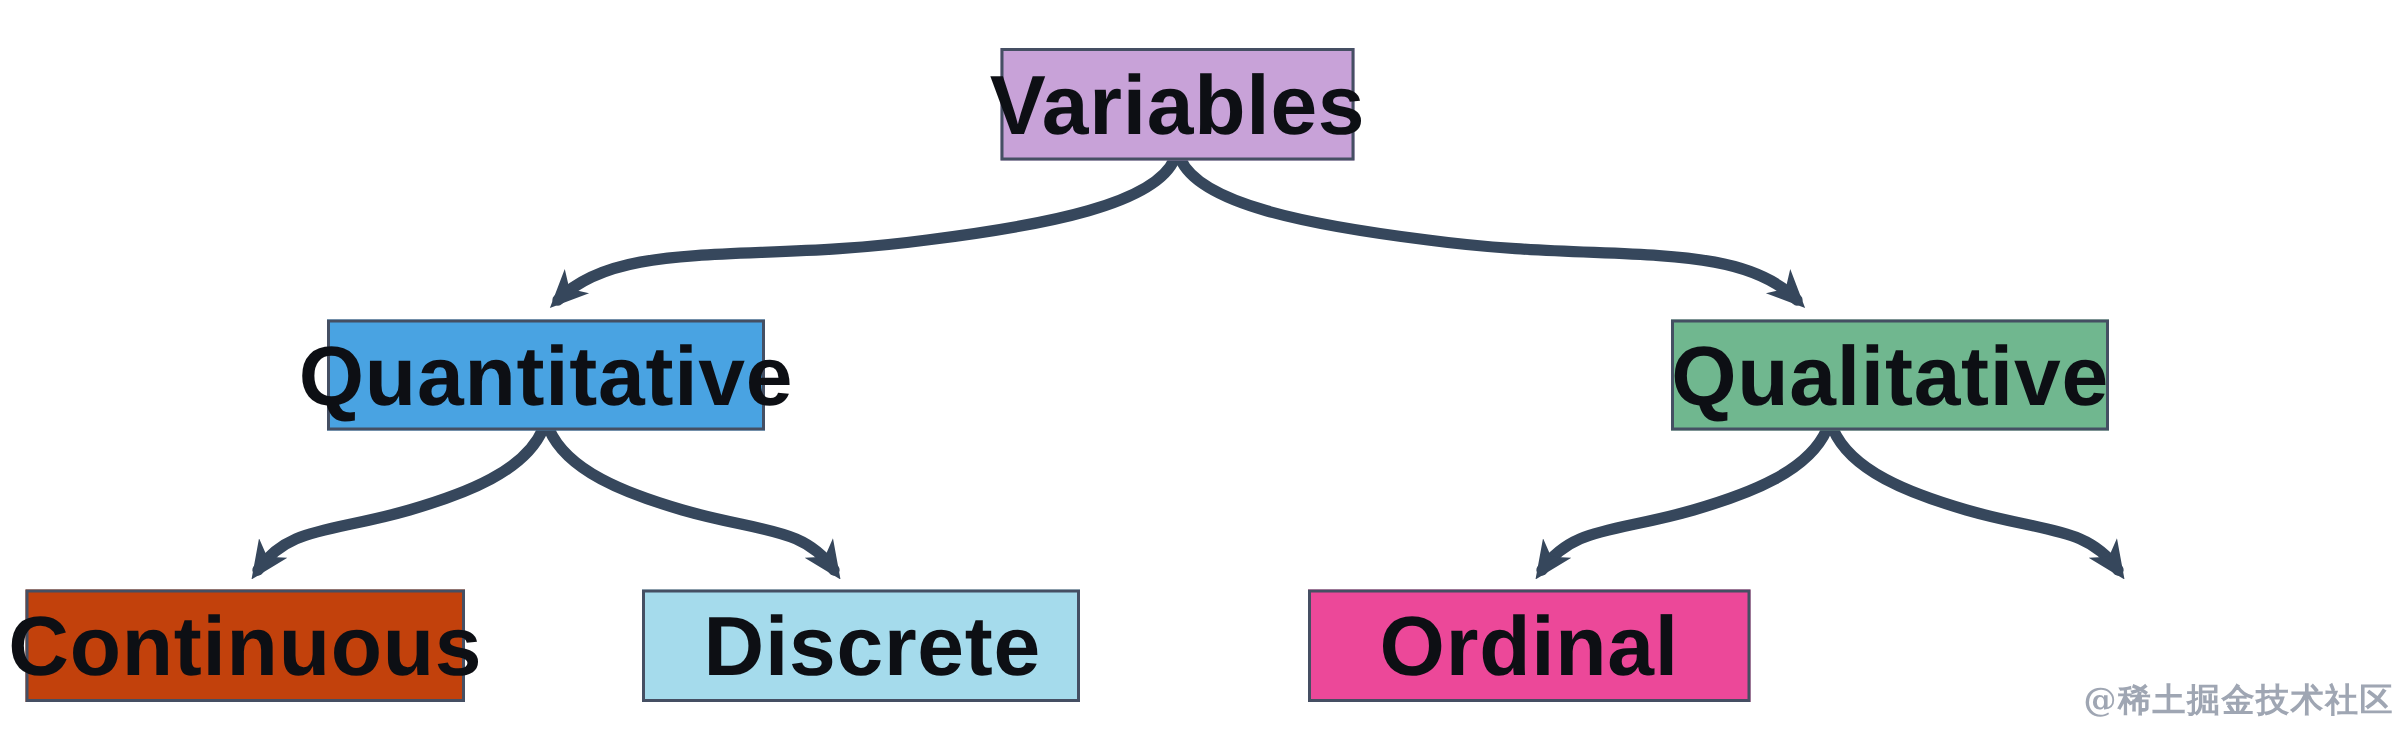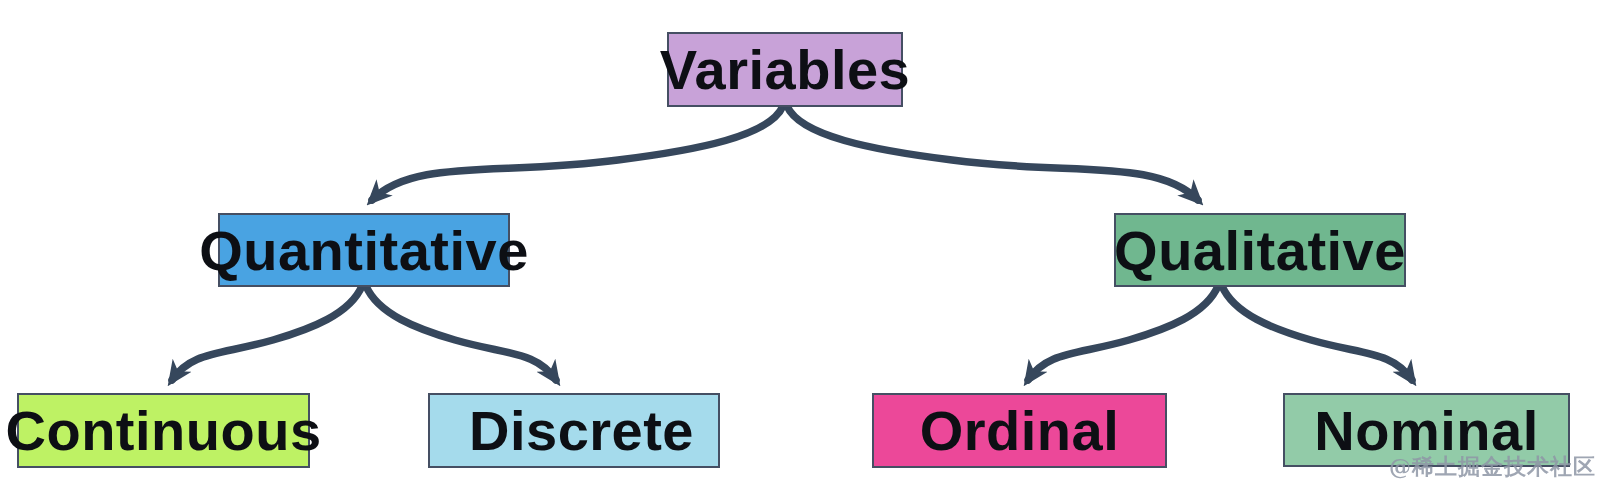--- a/index.html
+++ b/index.html
@@ -84,31 +84,28 @@
   </div>
 
   <div class="node" id="n-quantitative" style="background-color: rgb(73, 163, 226);">
     <span>Quantitative</span>
   </div>
 
   <div class="node" id="n-qualitative" style="background-color: rgb(112, 183, 143);">
     <span>Qualitative</span>
   </div>
 
-  <div class="node" id="n-continuous" style="background-color: #bef264;">
+  <div class="node" id="n-continuous" style="background-color: #c2410c;">
     <span>Continuous</span>
   </div>
 
   <div class="node" id="n-discrete" style="background-color: rgb(165, 219, 236);">
     <span>Discrete</span>
   </div>
 
   <div class="node" id="n-ordinal" style="background-color: #ec4899;">
     <span>Ordinal</span>
   </div>
 
-  <div class="node" id="n-nominal" style="background-color: rgb(146, 203, 168);">
-    <span>Nominal</span>
-  </div>
 
   <div class="watermark">@稀土掘金技术社区</div>
 
 </div>
 
 </body></html>

